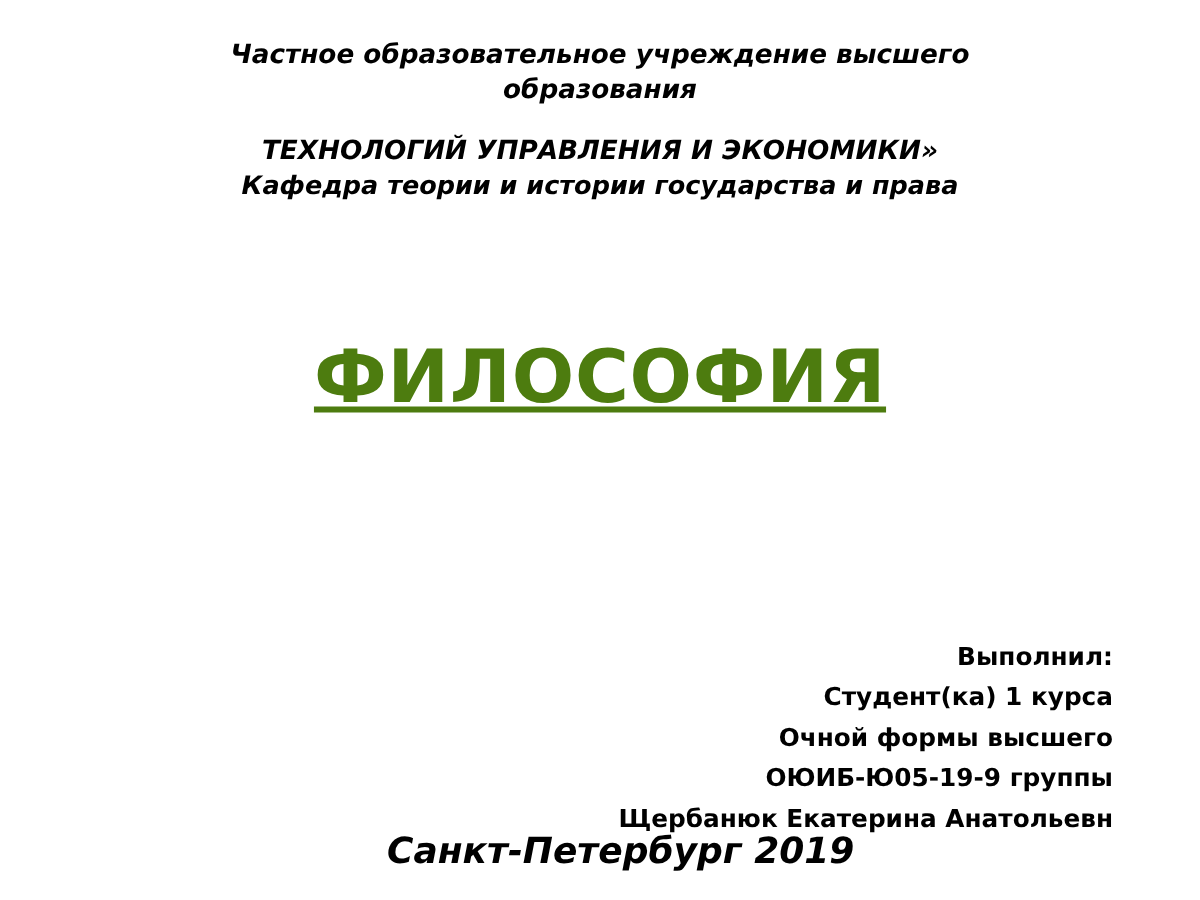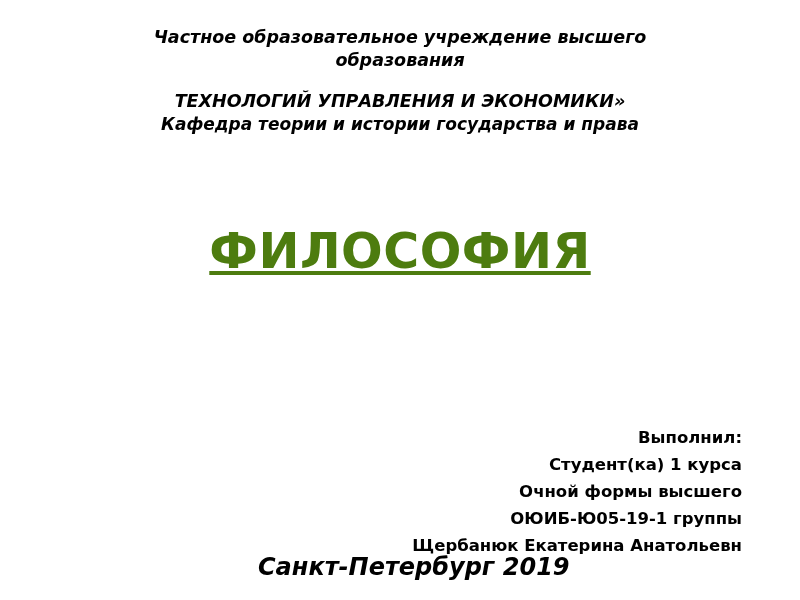--- a/index.html
+++ b/index.html
@@ -102,19 +102,19 @@
   </div>
 
   <div class="title" style="color: #4d7c0f; text-decoration: underline;">
     <span class="tline">ФИЛОСОФИЯ</span>
   </div>
 
   <div class="author">
     <span class="aline">Выполнил:</span>
     <span class="aline">Студент(ка) 1 курса</span>
     <span class="aline">Очной формы высшего</span>
-    <span class="aline">ОЮИБ-Ю05-19-1 группы</span>
+    <span class="aline">ОЮИБ-Ю05-19-9 группы</span>
     <span class="aline">Щербанюк Екатерина Анатольевн</span>
   </div>
 
   <div class="footer">Санкт-Петербург 2019</div>
 
 </div>
 
 </body></html>

